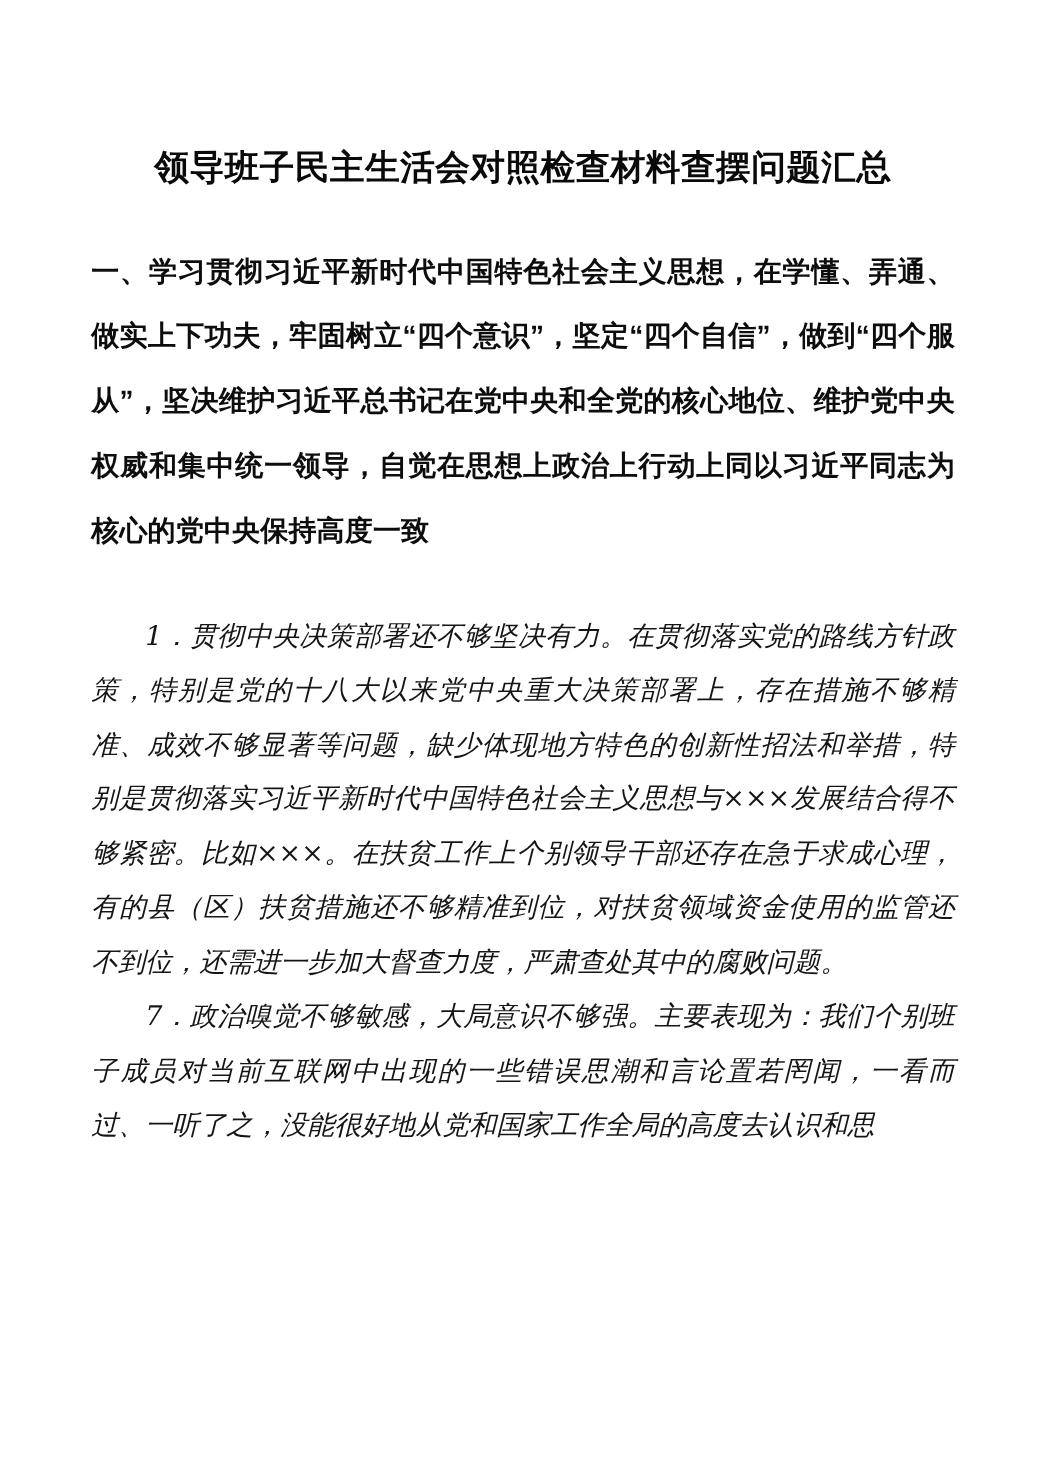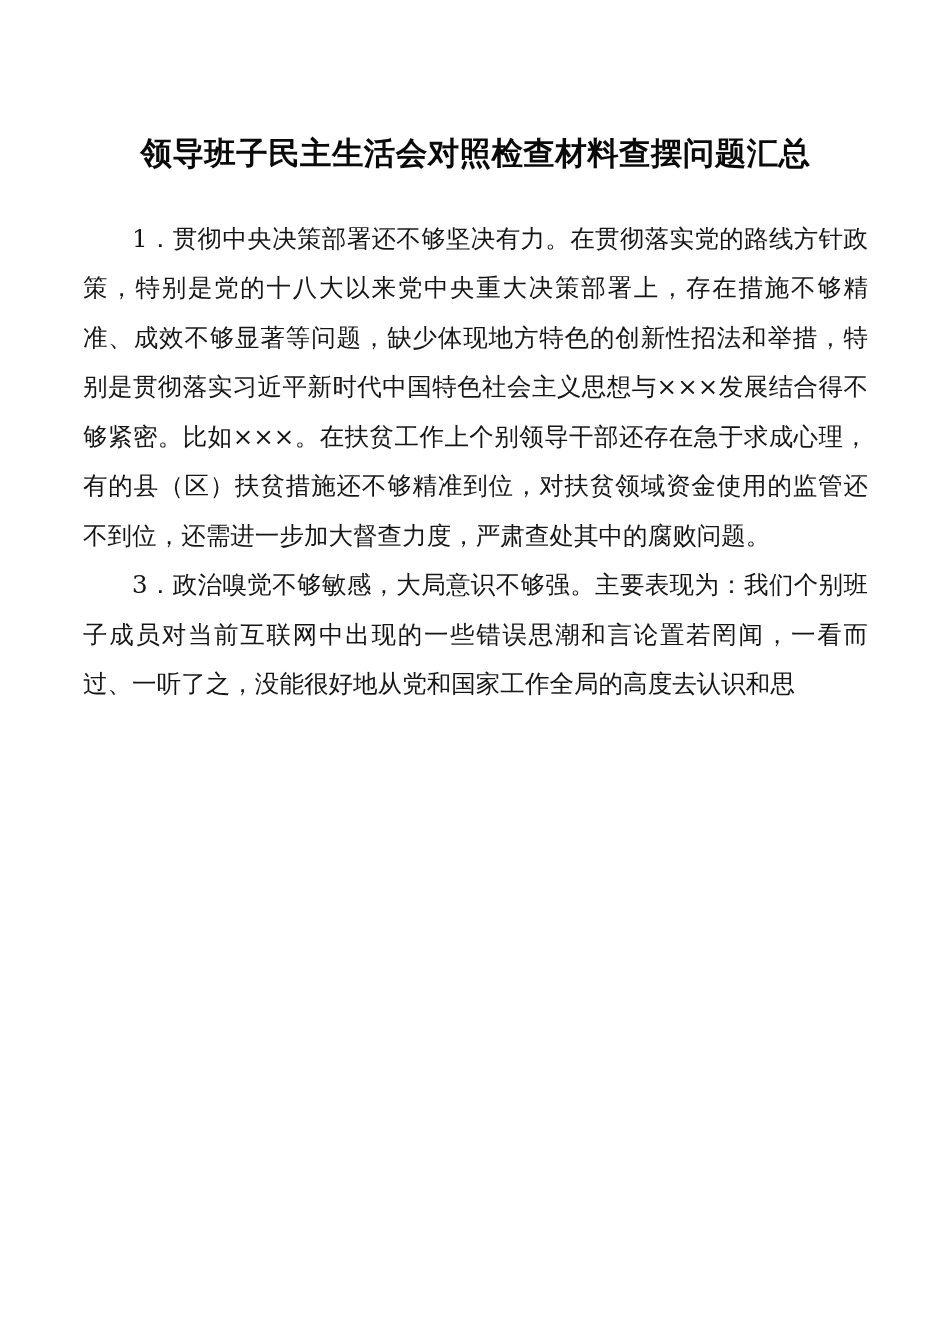--- a/index.html
+++ b/index.html
@@ -66,34 +66,36 @@
     margin: 0;
     font-family: "DejaVu Serif", "Liberation Serif", serif;
     font-size: 24.5px;
     line-height: 49.5px;
     text-align: justify;
     text-align-last: left;
     text-justify: inter-character;
     text-indent: 2em;
     color: #151515;
     letter-spacing: 0.05px;
+    font-style: italic;
   }
   .body-para.first { padding-top: 40px; }
 
   
   .body-para, .section-heading { word-break: break-all; }
 </style>
 </head>
 <body>
 
 <div id="page">
   <div id="content">
 
     <h1 class="doc-title">领导班子民主生活会对照检查材料查摆问题汇总</h1>
 
+    <h2 class="section-heading">一、学习贯彻习近平新时代中国特色社会主义思想，在学懂、弄通、做实上下功夫，牢固树立“四个意识”，坚定“四个自信”，做到“四个服从”，坚决维护习近平总书记在党中央和全党的核心地位、维护党中央权威和集中统一领导，自觉在思想上政治上行动上同以习近平同志为核心的党中央保持高度一致</h2>
 
     <p class="body-para first">1．贯彻中央决策部署还不够坚决有力。在贯彻落实党的路线方针政策，特别是党的十八大以来党中央重大决策部署上，存在措施不够精准、成效不够显著等问题，缺少体现地方特色的创新性招法和举措，特别是贯彻落实习近平新时代中国特色社会主义思想与×××发展结合得不够紧密。比如×××。在扶贫工作上个别领导干部还存在急于求成心理，有的县（区）扶贫措施还不够精准到位，对扶贫领域资金使用的监管还不到位，还需进一步加大督查力度，严肃查处其中的腐败问题。</p>
 
 
-    <p class="body-para">3．政治嗅觉不够敏感，大局意识不够强。主要表现为：我们个别班子成员对当前互联网中出现的一些错误思潮和言论置若罔闻，一看而过、一听了之，没能很好地从党和国家工作全局的高度去认识和思</p>
+    <p class="body-para">7．政治嗅觉不够敏感，大局意识不够强。主要表现为：我们个别班子成员对当前互联网中出现的一些错误思潮和言论置若罔闻，一看而过、一听了之，没能很好地从党和国家工作全局的高度去认识和思</p>
 
   </div>
 </div>
 
 </body></html>

